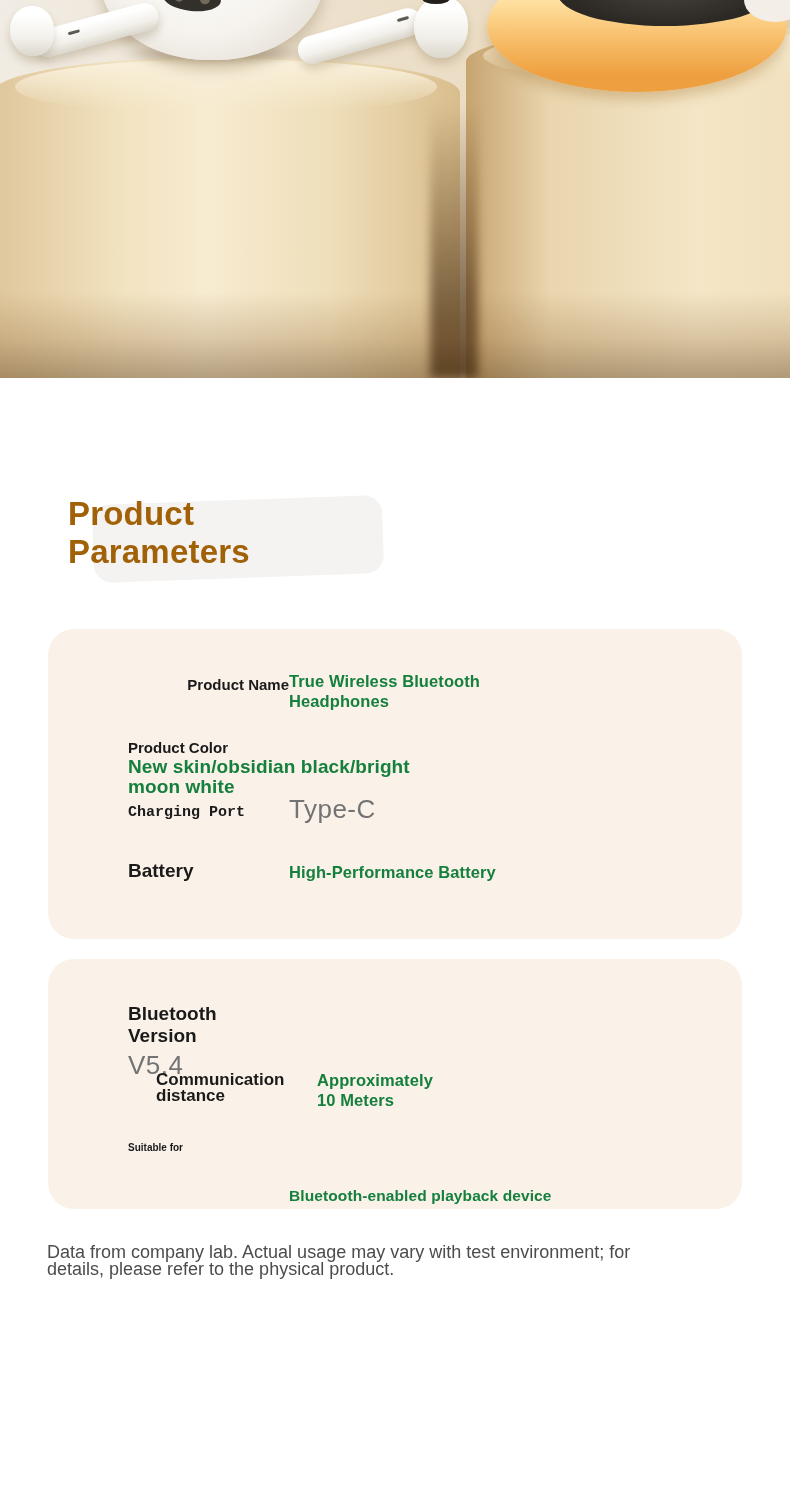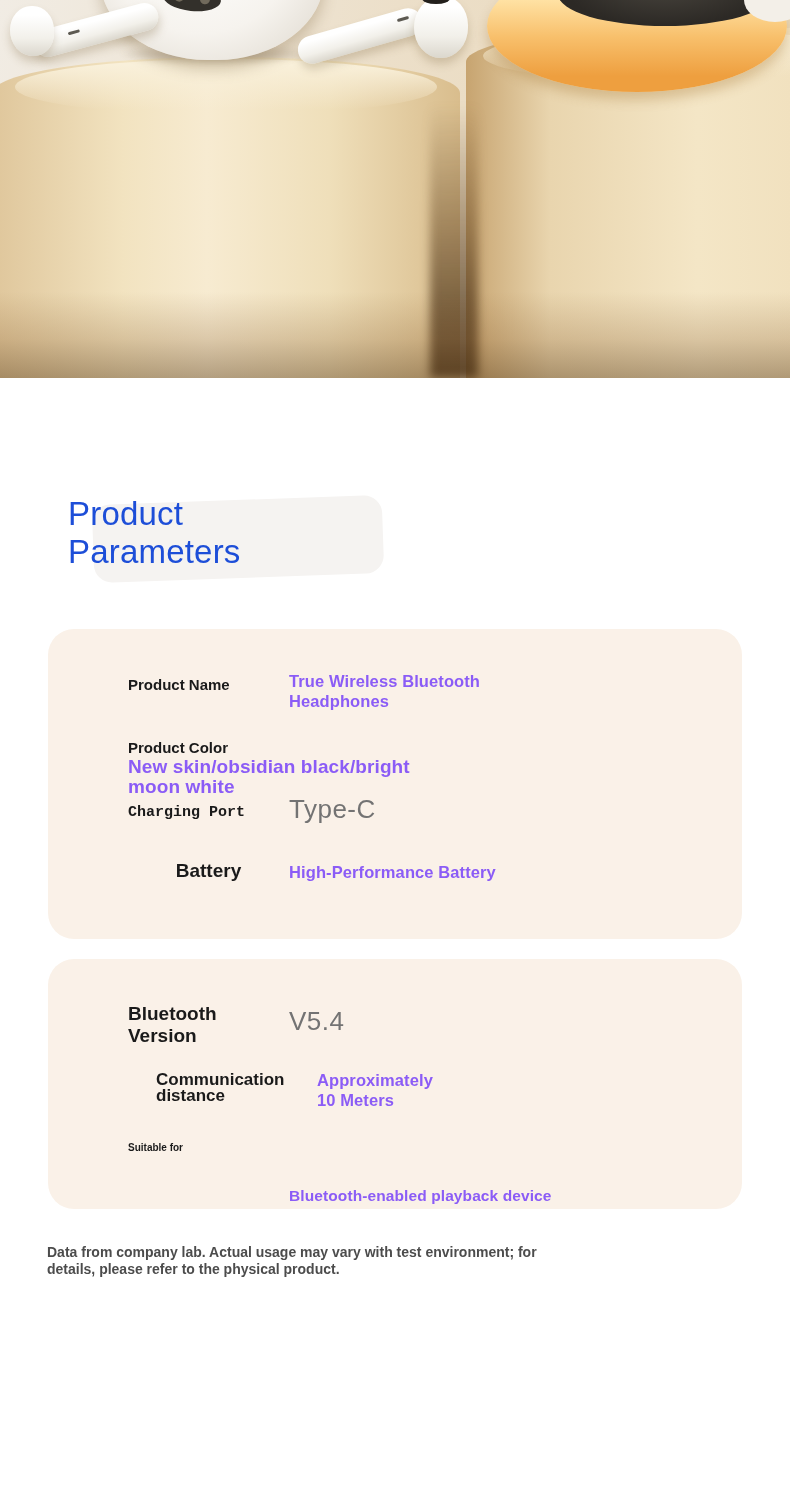--- a/index.html
+++ b/index.html
@@ -98,58 +98,58 @@
   }
 
   
   .title-wrap { position:relative; margin:117px 0 0 68px; width:420px; }
   .title-watermark {
     position:absolute; left:25px; top:5px; width:290px; height:78px;
     background:#f5f3f1; border-radius:18px; transform:rotate(-2deg); z-index:0;
   }
   .page-title {
     position:relative; z-index:1;
-    font-size:33px; line-height:38px; font-weight:400; color:#1d4ed8;
+    font-size:33px; line-height:38px; font-weight:700; color:#a16207;
     letter-spacing:0.2px;
   }
 
   
   .card {
     width:694px; margin-left:48px; background:#faf1e8; border-radius:26px;
   }
   .card-1 { margin-top:58px; height:310px; padding:42px 40px 0 80px; }
   .card-2 { margin-top:20px; height:250px; padding:44px 40px 0 80px; }
   .row { display:flex; align-items:flex-start; }
   .lbl {
     width:161px; flex:none; font-weight:800; color:#1a1a1a;
     font-size:15px; line-height:18px;
   }
   .val {
-    flex:1; font-weight:800; color:#8b5cf6;
+    flex:1; font-weight:800; color:#15803d;
     font-size:16.5px; line-height:20px; letter-spacing:0.1px;
   }
   .val.light {
     font-weight:400; color:#737373; font-size:26px; line-height:30px;
     letter-spacing:0.5px;
   }
   
-  .c1-r1 { height:63px; } .c1-r1 .lbl { padding-top:5px; }
+  .c1-r1 { height:63px; } .c1-r1 .lbl { padding-top:5px;text-align:right; }
   .c1-r2 { height:62px;flex-direction:column; } .c1-r2 .lbl { padding-top:5px; } .c1-r2 .val { font-size:19px; }
   .c1-r3 { height:63px; } .c1-r3 .lbl { padding-top:8px;font-family:Liberation Mono, monospace; } .c1-r3 .val { margin-top:-2px; }
-  .c1-r4 .lbl { font-size:19px; line-height:23px;text-align:center; } .c1-r4 .val { padding-top:3px; }
-  
-  .c2-r1 { height:67px; } .c2-r1 .lbl { font-size:19px; line-height:22px; }
+  .c1-r4 .lbl { font-size:19px; line-height:23px; } .c1-r4 .val { padding-top:3px; }
+  
+  .c2-r1 { height:67px;flex-direction:column; } .c2-r1 .lbl { font-size:19px; line-height:22px; }
   .c2-r1 .val { margin-top:3px; }
   .c2-r2 { height:68px; } .c2-r2 .lbl { font-size:17px; line-height:16px; padding-top:2px;margin-left:28px; }
   .c2-r3 .lbl { font-size:10px; padding-top:1px; } .c2-r3 .val { font-size:15.5px;margin-top:48px; }
 
   
   .disclaimer {
     margin:35px 0 0 47px; width:590px;
-    font-size:14px; line-height:16.5px; font-weight:700; color:#4c4c4c;
+    font-size:18px; line-height:16.5px; font-weight:400; color:#4c4c4c;
   }
 </style>
 </head>
 <body>
 
 <div class="hero">
   <div class="shape pedestal-left"></div>
   <div class="shape pedestal-right"></div>
   <div class="shape tray"></div>
   <div class="shape case-dark"></div>

